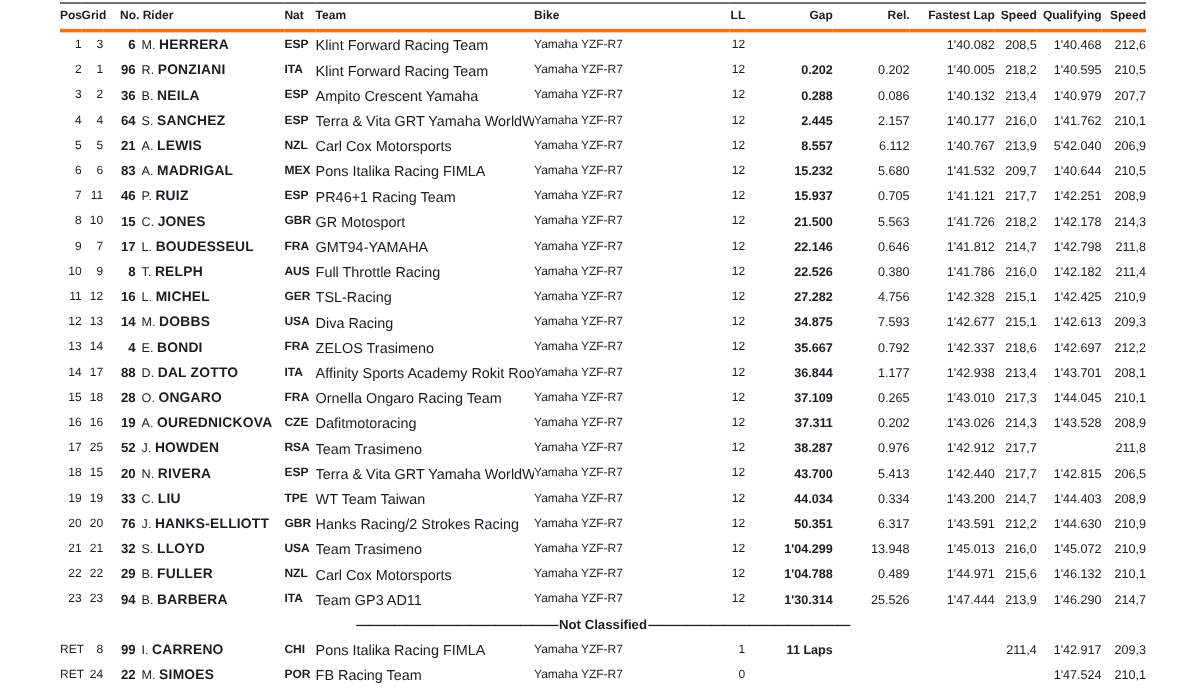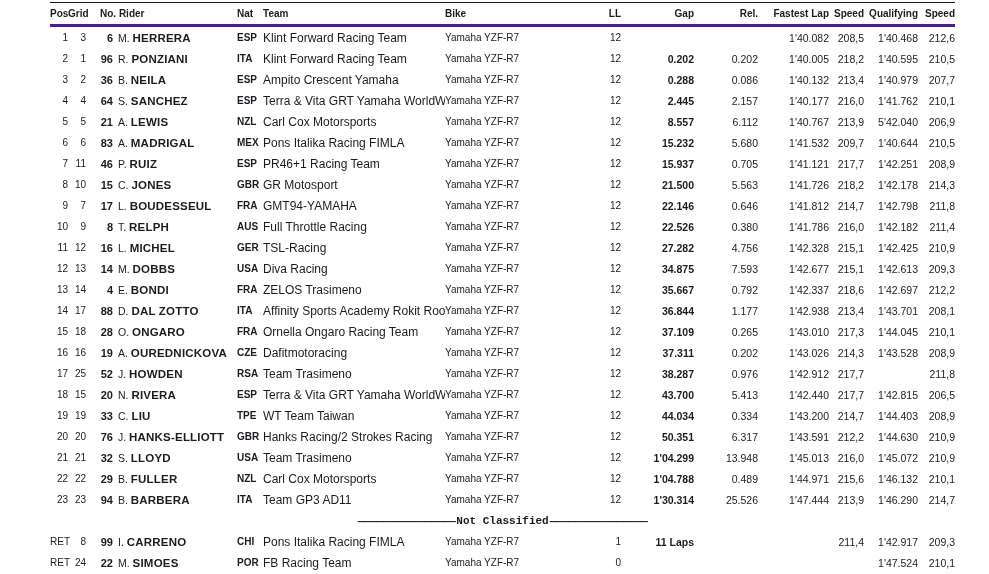--- a/index.html
+++ b/index.html
@@ -36,21 +36,21 @@
   col.c-fspeed  { width: 35px; }
   col.c-qual    { width: 54px; }
   col.c-qspeed  { width: 37px; }
 
   thead th {
     font-size: 10px;
     font-weight: bold;
     height: 21px;
     padding: 0;
     vertical-align: middle;
-    border-bottom: 3px solid #4c1d95;
+    border-bottom: 3px solid #f97316;
     white-space: nowrap;
     color: #1a1c20;
   }
   thead th.l { text-align: left; }
   thead th.r { text-align: right; }
   thead th.no-rider { padding-left: 14px; }
 
   tbody td {
     font-size: 10.5px;
     height: 21px;
@@ -71,21 +71,20 @@
   td.bike  { font-size: 10px; }
   td.ll    { font-size: 10px; }
   td.gap   { font-weight: bold; }
   td.divider {
     text-align: center;
     font-weight: bold;
     font-size: 11px;
     height: 21px;
     letter-spacing: -0.5px;
     overflow: hidden;
-    font-family: Liberation Mono, monospace;
   }
   td.divider .nc-label { letter-spacing: 0; padding: 0 1px; }
 </style>
 </head>
 <body>
 
 <div class="sheet">
   <table class="results">
     <colgroup>
       <col class="c-pos">

